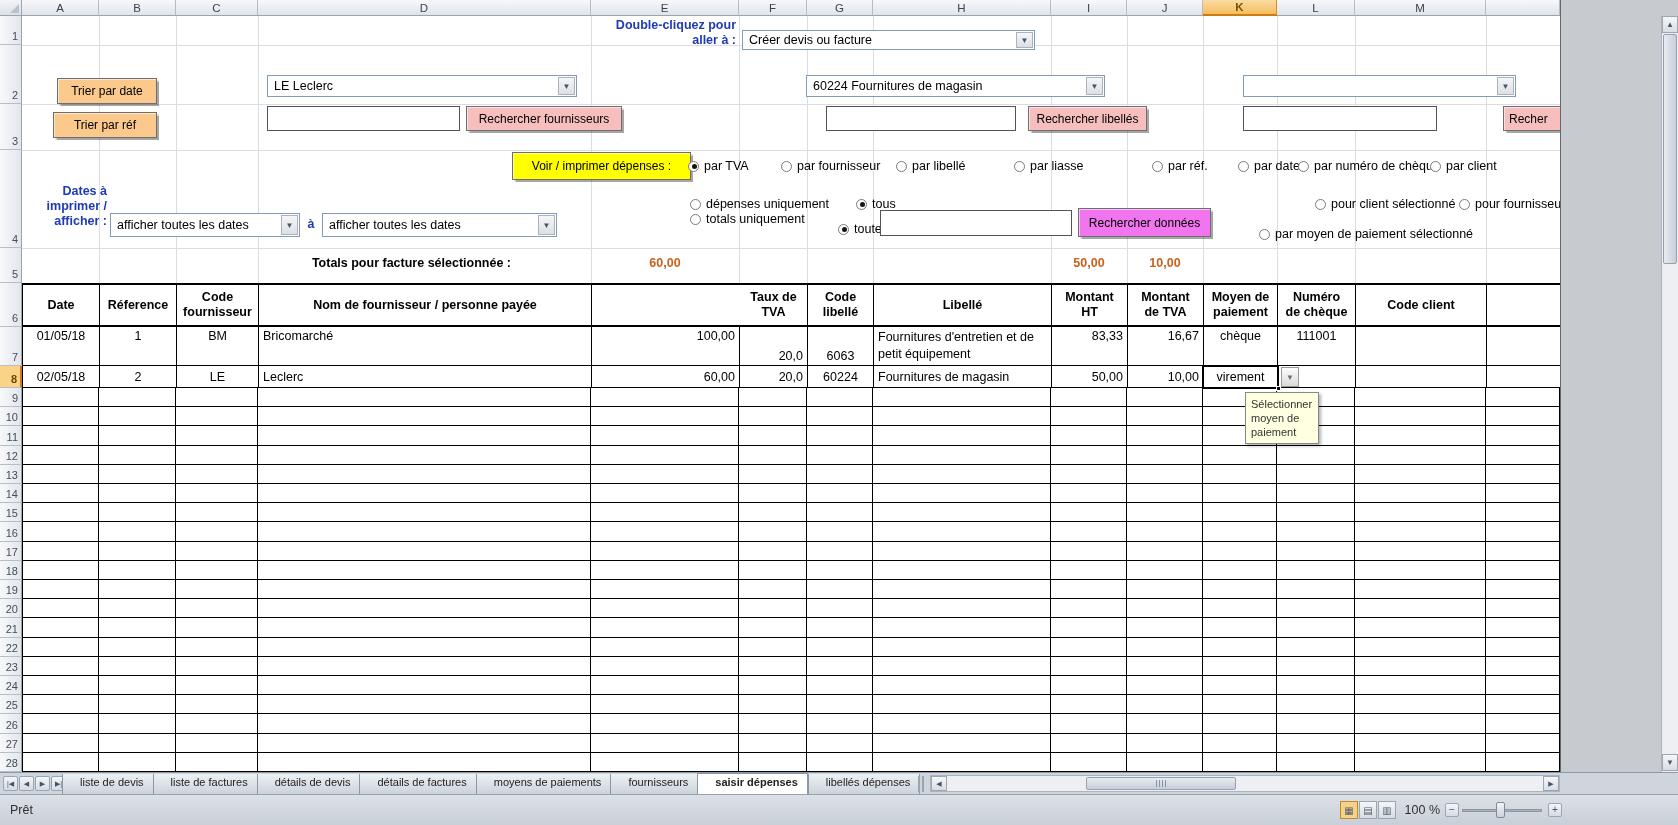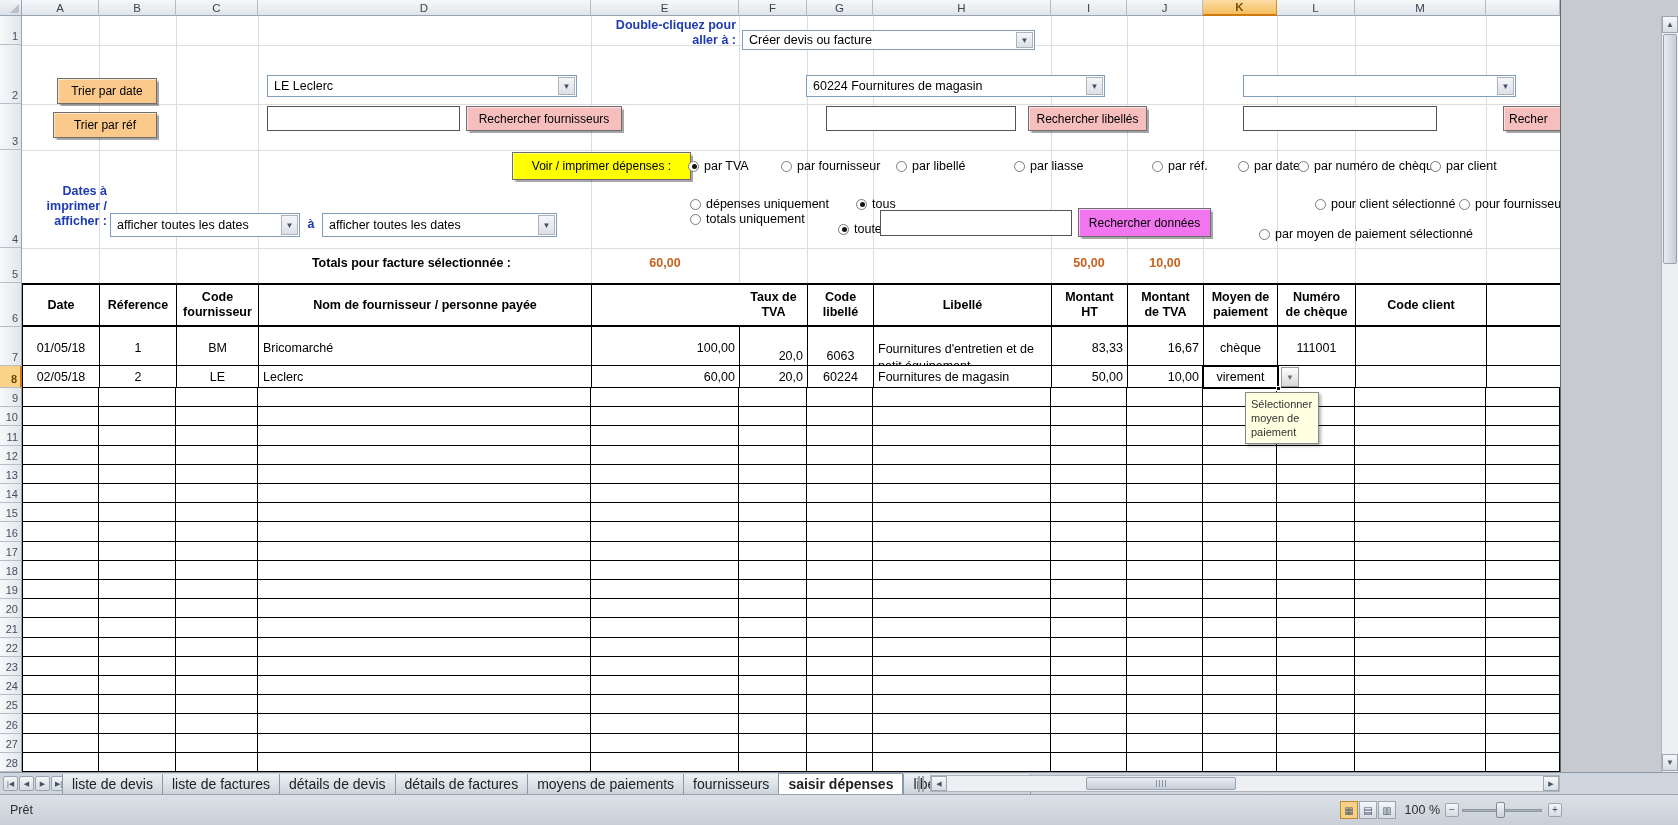--- a/index.html
+++ b/index.html
@@ -69,21 +69,21 @@
   #thead { top:283px; height:44px; border-top:2px solid #000; border-bottom:2px solid #000; }
   #trow7 { top:327px; height:39px; }
   #trow8 { top:366px; height:22px; }
   .c { position:absolute; top:0; bottom:0; background:#fff; border-right:1px solid #000;
        display:flex; font-size:12.5px; overflow:hidden; }
   #trow7 .c, #trow8 .c { border-bottom:1px solid #000; }
   .hc { font-weight:bold; text-align:center; white-space:pre-line; line-height:15px;
         align-items:center; justify-content:center; }
   .jc{justify-content:center} .jr{justify-content:flex-end;padding-right:4px}
   .jl{justify-content:flex-start;padding-left:4px}
-  .at{align-items:flex-start;padding-top:14px} .ab{align-items:flex-end;padding-bottom:2px}
+  .at{align-items:flex-start;padding-top:2px} .ab{align-items:flex-end;padding-bottom:2px}
   .am{align-items:center} .pre{white-space:pre-line;line-height:17px}
 
   .ecell { position:absolute; background:#fff; border-right:1px solid #000; border-bottom:1px solid #000; z-index:4; }
 
   
   #selbox { position:absolute; left:1202px; top:365px; width:77px; height:24px; border:2px solid #000;
             z-index:7; pointer-events:none; }
   #fillhandle { position:absolute; left:1276px; top:386px; width:5px; height:5px; background:#000;
             border:1px solid #fff; z-index:8; }
   #dvbtn { position:absolute; left:1281px; top:367px; width:18px; height:20px; z-index:7;
@@ -104,21 +104,21 @@
   #vthumb { position:absolute; left:1px; top:18px; width:14px; height:230px;
           background:linear-gradient(90deg,#E8ECF1,#C6CEDA); border:1px solid #96A1B0; border-radius:2px; }
 
   
   #tabstrip { position:absolute; left:0; top:772px; width:1678px; height:22px; background:#CED5DC;
           border-top:1px solid #8E9AA6; z-index:12; }
   .navb { position:absolute; top:3px; width:15px; height:15px; background:linear-gradient(#F4F6F8,#D6DCE2);
           border:1px solid #9AA5B2; border-radius:2px; font-size:7px; color:#44536B;
           display:flex; align-items:center; justify-content:center; }
   #tabs { position:absolute; left:62px; top:0; height:22px; display:flex; }
-  .tab { height:21px; margin-top:1px; padding:2px 9px 0 9px; font-size:14px; color:#222;
+  .tab { height:21px; margin-top:1px; padding:2px 9px 0 17px; font-size:11px; color:#222;
          background:linear-gradient(#EDF1F4,#CBD3DA); border:1px solid #8A98A8; border-top:none;
          border-right:none; display:flex; align-items:flex-start; justify-content:center; white-space:nowrap; }
   .tab:last-child { border-right:1px solid #8A98A8; }
   .tab.active { background:#fff; font-weight:bold; height:22px; margin-top:0;
          border-top:1px solid #8A98A8; border-right:1px solid #8A98A8; z-index:2; }
   #tabsplit { position:absolute; left:918px; top:3px; width:6px; height:16px;
          border-left:2px solid #9AA5B2; border-right:2px solid #9AA5B2; }
   #hscroll { position:absolute; left:930px; top:2px; width:630px; height:17px; background:#EDEFF2;
          border:1px solid #AEB4BC; }
   .hbtn { position:absolute; top:0; width:16px; height:15px; background:linear-gradient(#F6F7F9,#D9DEE4);

